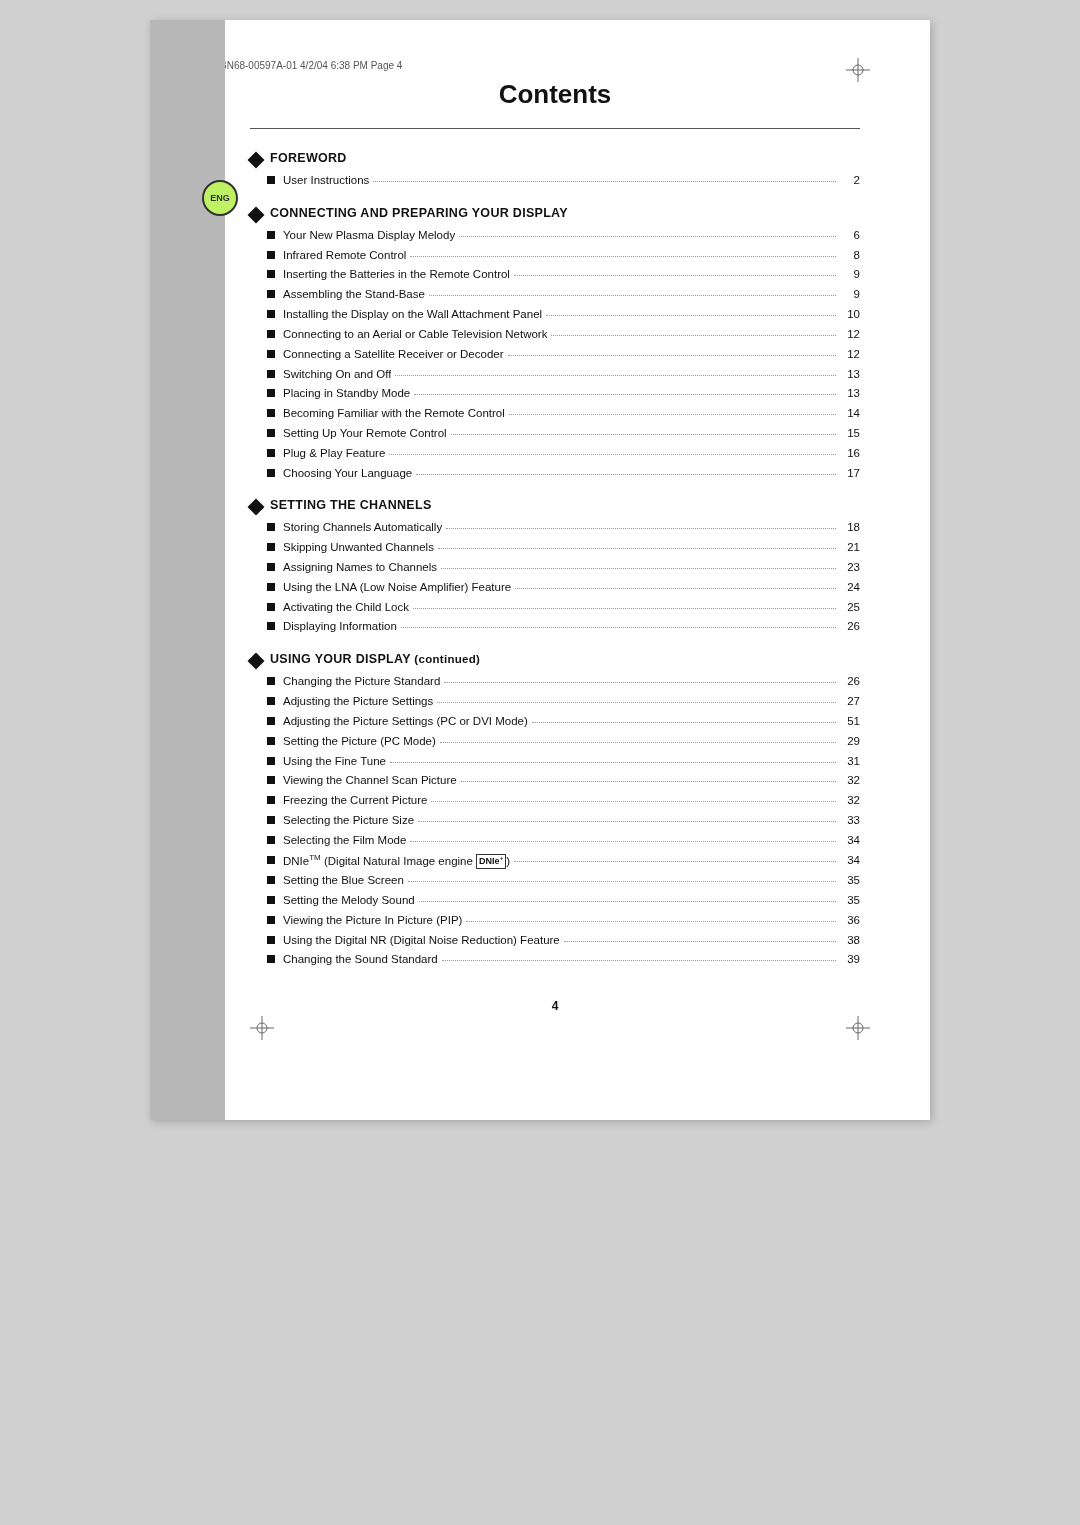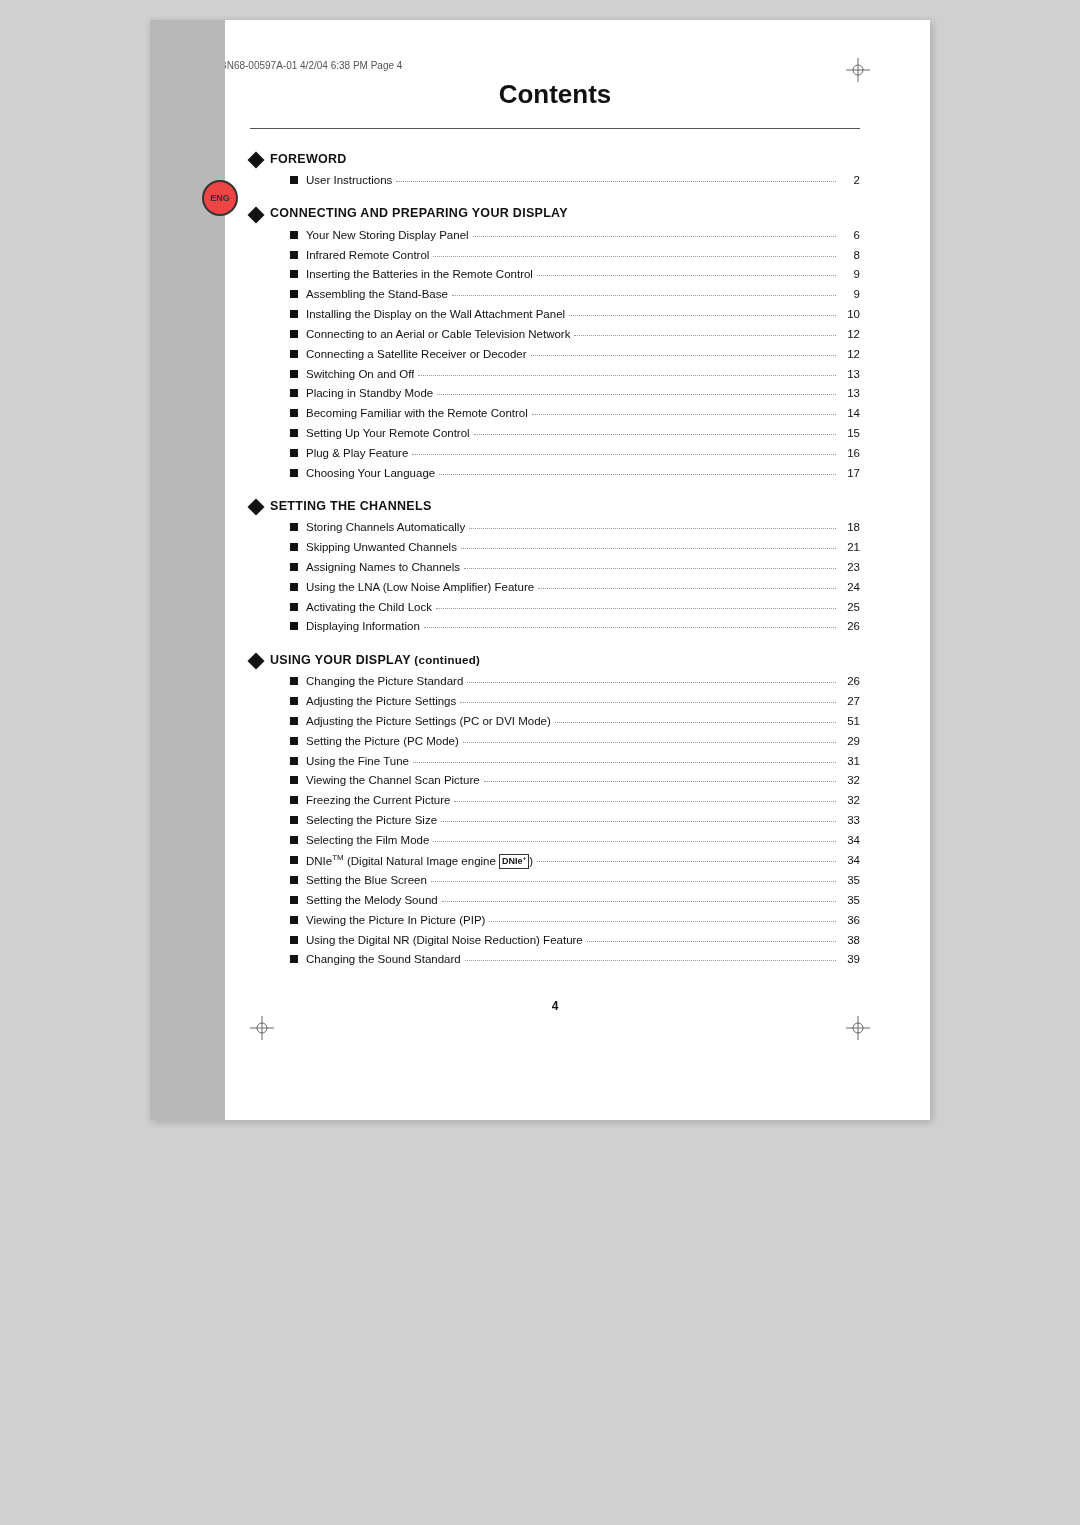--- a/index.html
+++ b/index.html
@@ -39,21 +39,21 @@
 
     
     .eng-badge {
       position: absolute;
       left: 52px;
       top: 160px;
       width: 36px;
       height: 36px;
       border-radius: 50%;
       border: 2px solid #333;
-      background: #ef4444;
+      background: #bef264;
       display: flex;
       align-items: center;
       justify-content: center;
       font-size: 9px;
       font-weight: bold;
       color: #333;
       z-index: 10;
     }
 
     
@@ -108,21 +108,21 @@
     
     .divider {
       border: none;
       border-top: 1.5px solid #555;
       margin-bottom: 22px;
     }
 
     
     .section-header {
       display: flex;
-      align-items: center;
+      align-items: flex-start;
       margin-bottom: 6px;
       margin-top: 16px;
     }
 
     .section-diamond {
       display: inline-block;
       width: 12px;
       height: 12px;
       background: #111;
       transform: rotate(45deg);
@@ -135,21 +135,21 @@
       font-size: 12.5px;
       font-weight: bold;
       color: #111;
       text-transform: uppercase;
       font-variant: small-caps;
       letter-spacing: 0.3px;
     }
 
     
     .toc-entries {
-      margin-left: 40px;
+      margin-left: 17px;
       margin-top: 4px;
     }
 
     .toc-entry {
       display: flex;
       align-items: baseline;
       margin-bottom: 2px;
       font-size: 11.5px;
       color: #111;
       line-height: 1.55;
@@ -263,21 +263,21 @@
         </div>
       </div>
       <div class="section-header">
         <span class="section-diamond"></span>
         <span class="section-title">Connecting and Preparing Your Display</span>
       </div>
       <div class="toc-entries">
         <div class="toc-entry">
           <span class="toc-bullet"></span>
           <div class="toc-text">
-            <span class="toc-label">Your New Storing Display Panel</span>
+            <span class="toc-label">Your New Plasma Display Melody</span>
             <span class="toc-dots"></span>
             <span class="toc-page">6</span>
           </div>
         </div>
         <div class="toc-entry">
           <span class="toc-bullet"></span>
           <div class="toc-text">
             <span class="toc-label">Infrared Remote Control</span>
             <span class="toc-dots"></span>
             <span class="toc-page">8</span>

